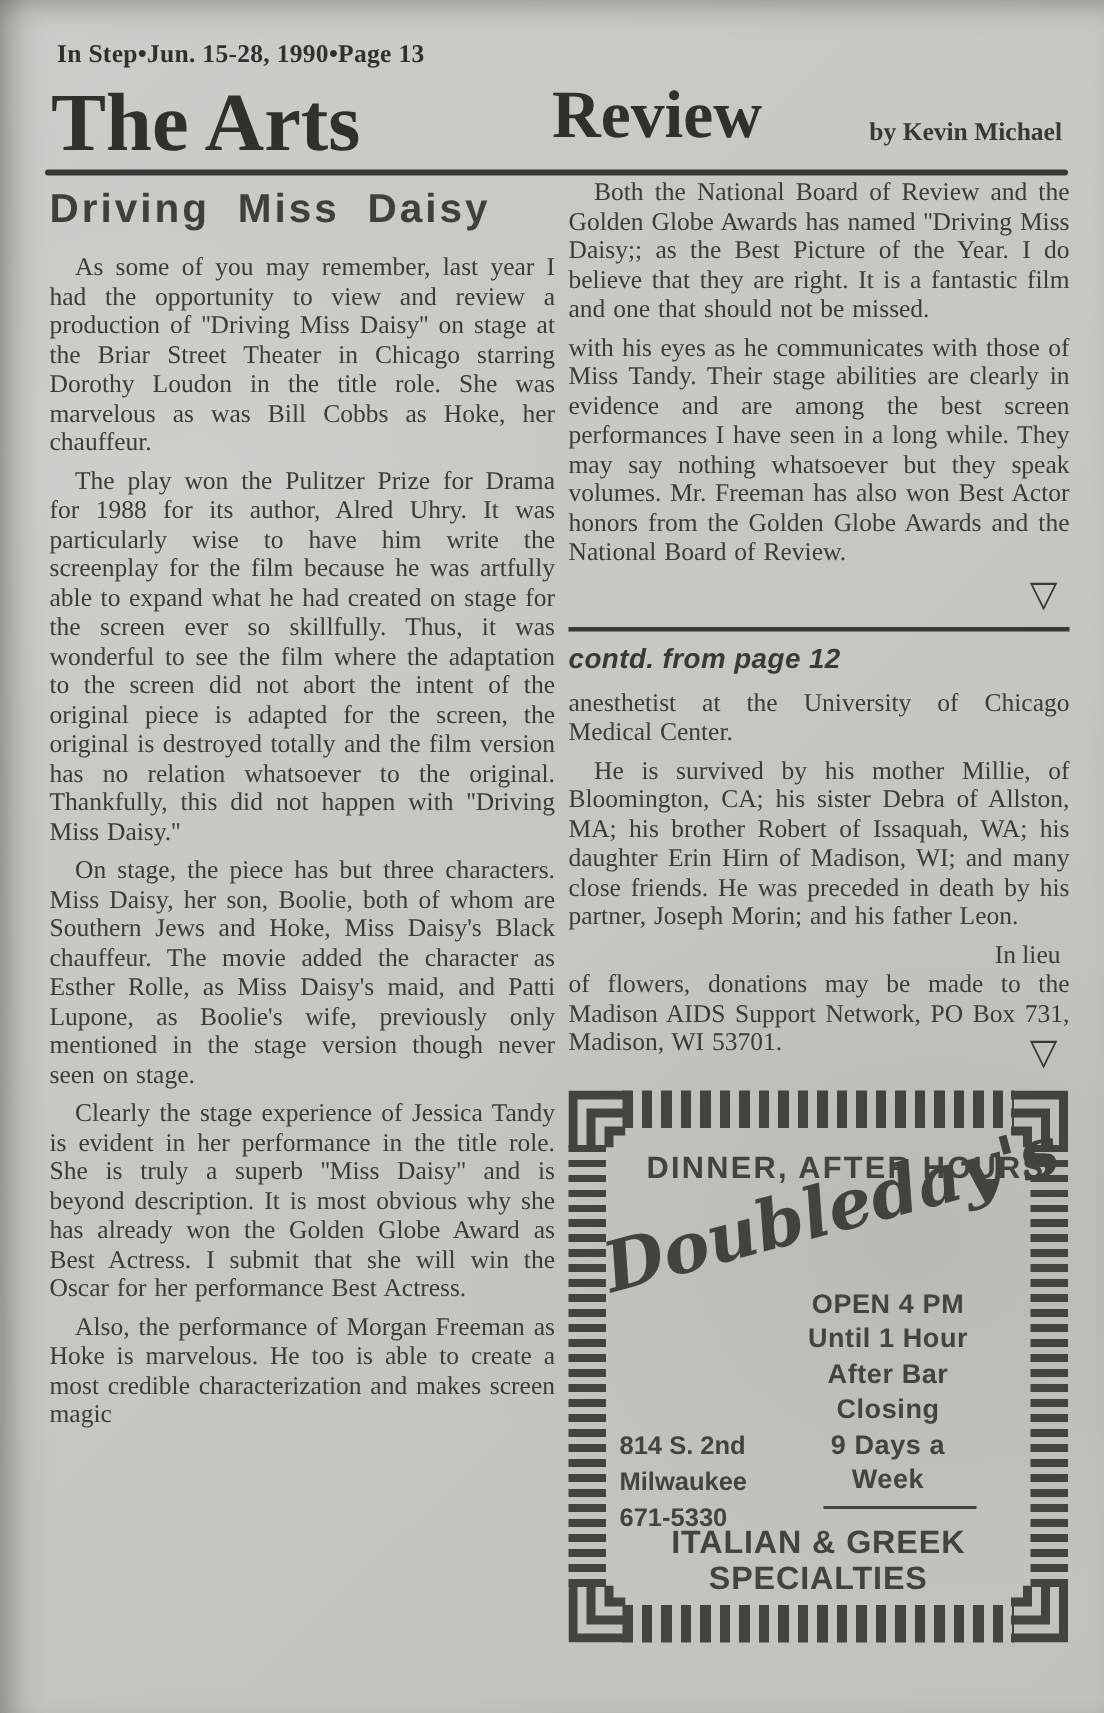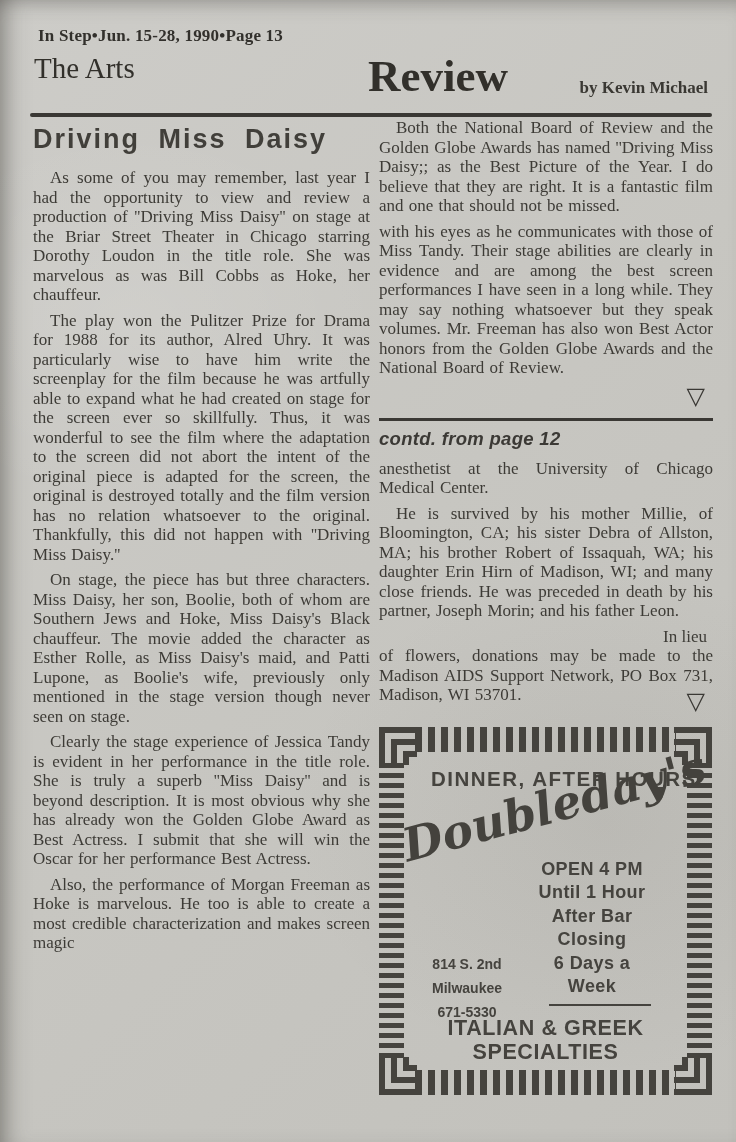--- a/index.html
+++ b/index.html
@@ -17,21 +17,21 @@
       linear-gradient(135deg,#cdccc8 0%, #c7c6c1 50%, #c2c1bc 100%);
     box-shadow: inset 20px 0 24px -16px rgba(55,53,48,.5),
                 inset 0 16px 20px -14px rgba(55,53,48,.35);
     color:#3d3b36;
   }
   .masthead {
     position:absolute; top:26px; left:38px;
     font-weight:700; font-size:17px; letter-spacing:.2px; color:#32302c;
   }
   .section-header { position:absolute; top:54px; left:32px; right:24px; height:58px; }
-  .title-left  { position:absolute; left:2px;  top:0; font-weight:400; font-size:29px; line-height:1; color:#32302b; }
+  .title-left  { position:absolute; left:2px;  top:0; font-weight:700; font-size:55px; line-height:1; color:#32302b; }
   .title-right { position:absolute; left:336px; top:0; font-weight:700; font-size:45px; line-height:1; color:#32302b; }
   .byline { position:absolute; right:4px; top:24px; font-weight:700; font-size:17px; color:#3a3833; }
   .header-rule { position:absolute; top:113px; left:30px; width:682px; height:4px; background:#3a3834; border-radius:2px; }
 
   .col { position:absolute; }
   .col-left  { left:33px;  top:124px; width:337px; }
   .col-right { left:379px; top:118px; width:334px; }
 
   .article-title {
     margin:0 0 13px 0; font-family:"Liberation Sans", sans-serif;
@@ -85,22 +85,22 @@
     position:absolute; top:92px; left:26px; white-space:nowrap;
     font-family:"DejaVu Serif", serif; font-style:italic; font-weight:700; font-size:46px;
     transform:rotate(-15deg); transform-origin:0 60%; color:#44423d;
   }
   .ad-hours {
     position:absolute; top:131px; left:118px; width:190px; text-align:center;
     font-family:"Liberation Sans", sans-serif; font-weight:700; font-size:18px;
     line-height:23.5px; letter-spacing:.4px;
   }
   .ad-address {
-    position:absolute; top:225px; left:34px; width:108px; text-align:center;
-    font-family:"Liberation Sans", sans-serif; font-weight:700; font-size:14px; line-height:24px;
+    position:absolute; top:225px; left:34px; width:108px; 
+    font-family:"Liberation Sans", sans-serif; font-weight:700; font-size:17px; line-height:24px;
   }
   .ad-divider { position:absolute; top:277px; left:170px; width:102px; height:2.5px; background:#45433e; }
   .ad-specialties {
     position:absolute; top:289px; left:30px; right:30px; text-align:center;
     font-family:"Liberation Sans", sans-serif; font-weight:700; font-size:21.5px;
     line-height:24px; letter-spacing:.6px;
   }
 </style>
 </head>
 <body>
@@ -175,21 +175,21 @@
 
       <div class="ad-tagline">DINNER, AFTER HOURS</div>
       <div class="ad-comma">,</div>
       <div class="ad-brand">Doubleday's</div>
 
       <div class="ad-hours">
         <div>OPEN 4 PM</div>
         <div>Until 1 Hour</div>
         <div>After Bar</div>
         <div>Closing</div>
-        <div>6 Days a</div>
+        <div>9 Days a</div>
         <div>Week</div>
       </div>
 
       <div class="ad-address">
         <div>814 S. 2nd</div>
         <div>Milwaukee</div>
         <div>671-5330</div>
       </div>
 
       <div class="ad-divider"></div>

